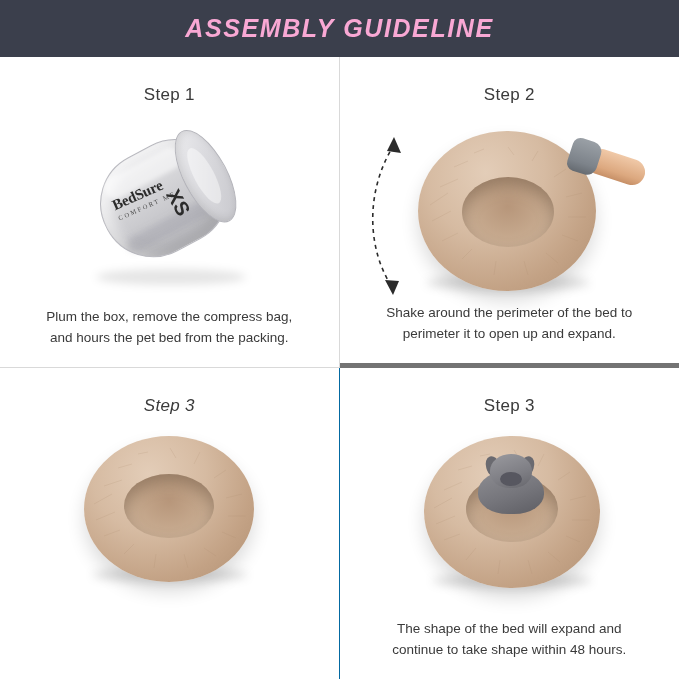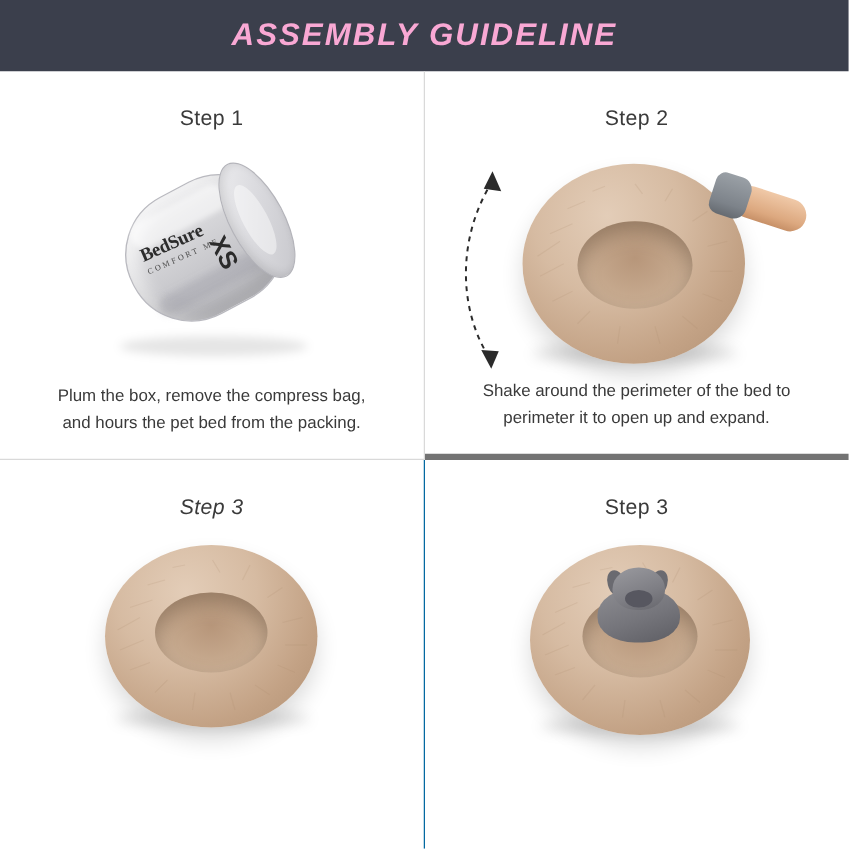--- a/index.html
+++ b/index.html
@@ -460,16 +460,20 @@
           </div>
           <div class="dog">
             <div class="dog-body"></div>
             <div class="dog-ear l"></div>
             <div class="dog-ear r"></div>
             <div class="dog-head"></div>
             <div class="dog-muzzle"></div>
           </div>
         </div>
       </div>
+      <div class="caption">
+        <span class="line">The shape of the bed will expand and</span>
+        <span class="line">continue to take shape within 48 hours.</span>
+      </div>
     </div>
 
   </div>
 </div>
 
 </body></html>

